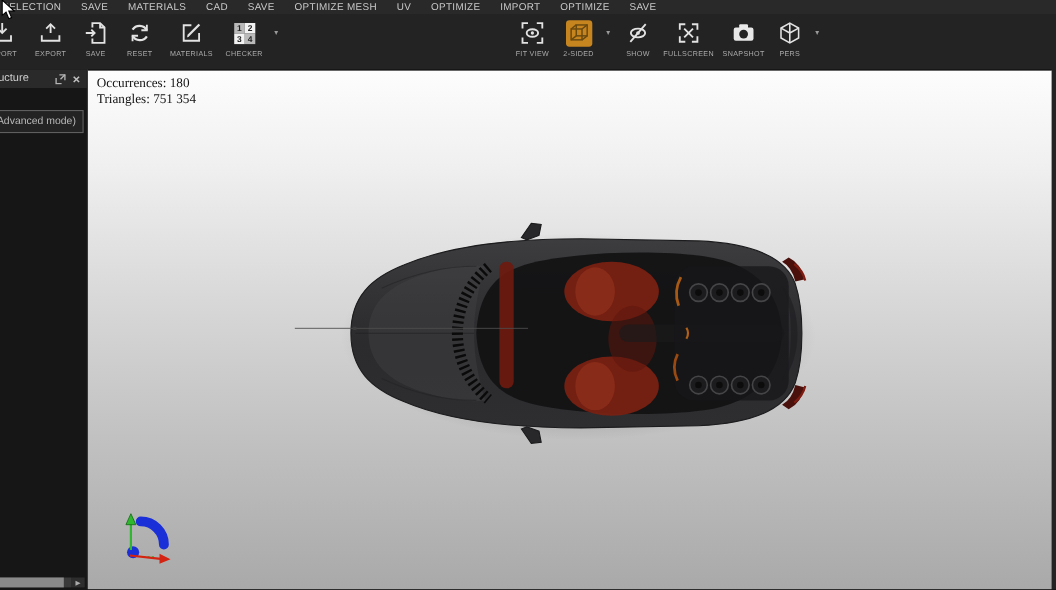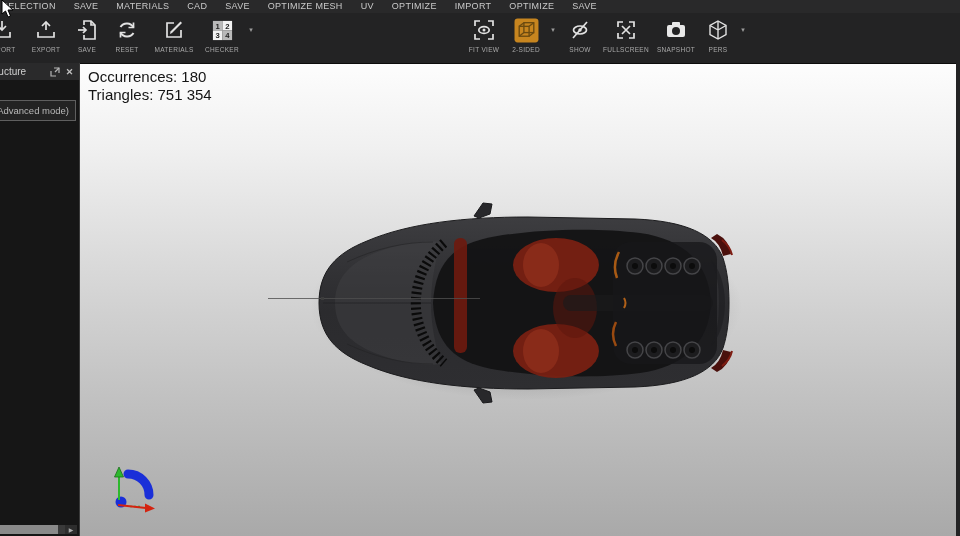--- a/index.html
+++ b/index.html
@@ -68,21 +68,21 @@
     width:12px; background:#2d2d2d; color:#aaa; font-size:6px;
     display:flex; align-items:center; justify-content:center;
   }
   
   .viewport {
     position:absolute; left:80px; top:63px; right:4px; bottom:0;
     border-top:1px solid #0c0c0c;
     background:linear-gradient(180deg,#fdfdfd 0%,#f0f0f0 18%,#dadada 42%,#c0c0c0 72%,#a9a9a9 100%);
     overflow:hidden; z-index:1;
   }
-  .stats { position:absolute; left:8px; top:4px; color:#141414; font-size:15px; line-height:1.22; }
+  .stats { position:absolute; left:8px; top:4px; color:#141414; font-size:12px; line-height:1.22;font-family:Liberation Serif, serif; }
   .axis-line {
     position:absolute; left:188px; top:234px; width:212px; height:1px;
     background:#4f4f4f; opacity:.8; z-index:12;
   }
   .axis-tick { position:absolute; left:241px; top:233px; width:3px; height:3px; background:#3c3c3c; z-index:12; }
   .car { position:absolute; left:233px; top:146px; z-index:10; overflow:visible; }
   .gizmo { position:absolute; left:24px; top:398px; z-index:11; }
   .cursor { position:absolute; left:1px; top:0; z-index:99; }
   svg { display:block; }
 </style>

